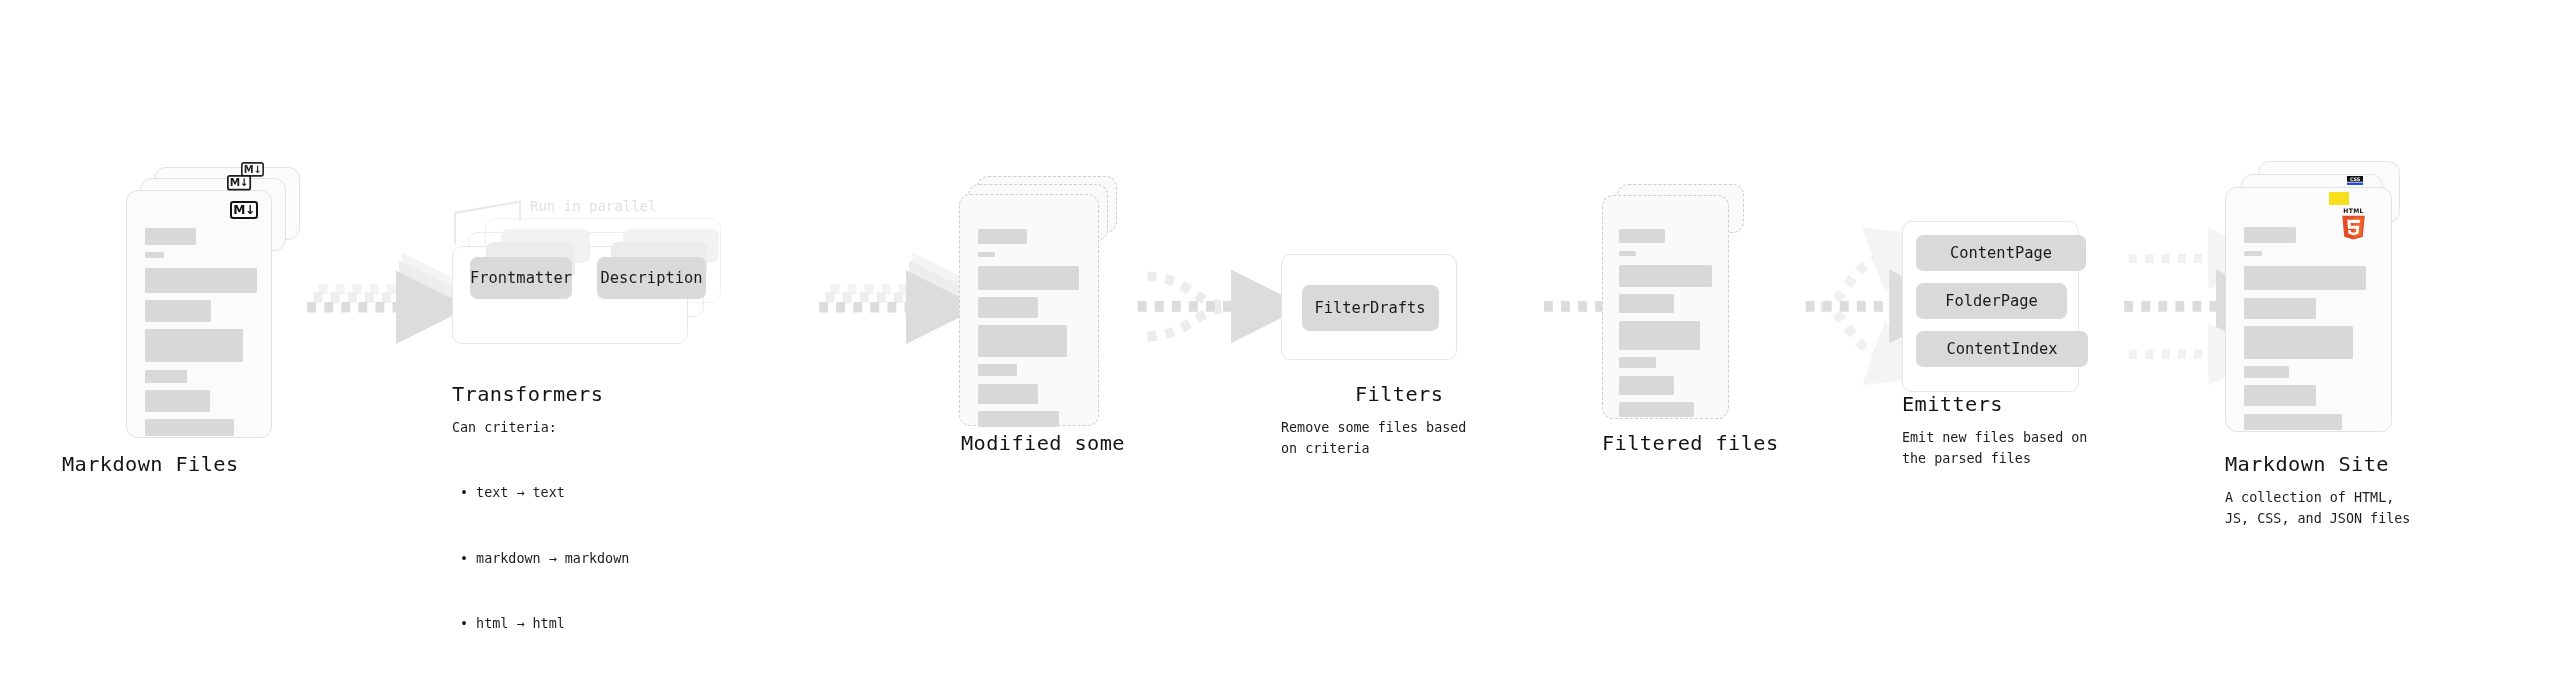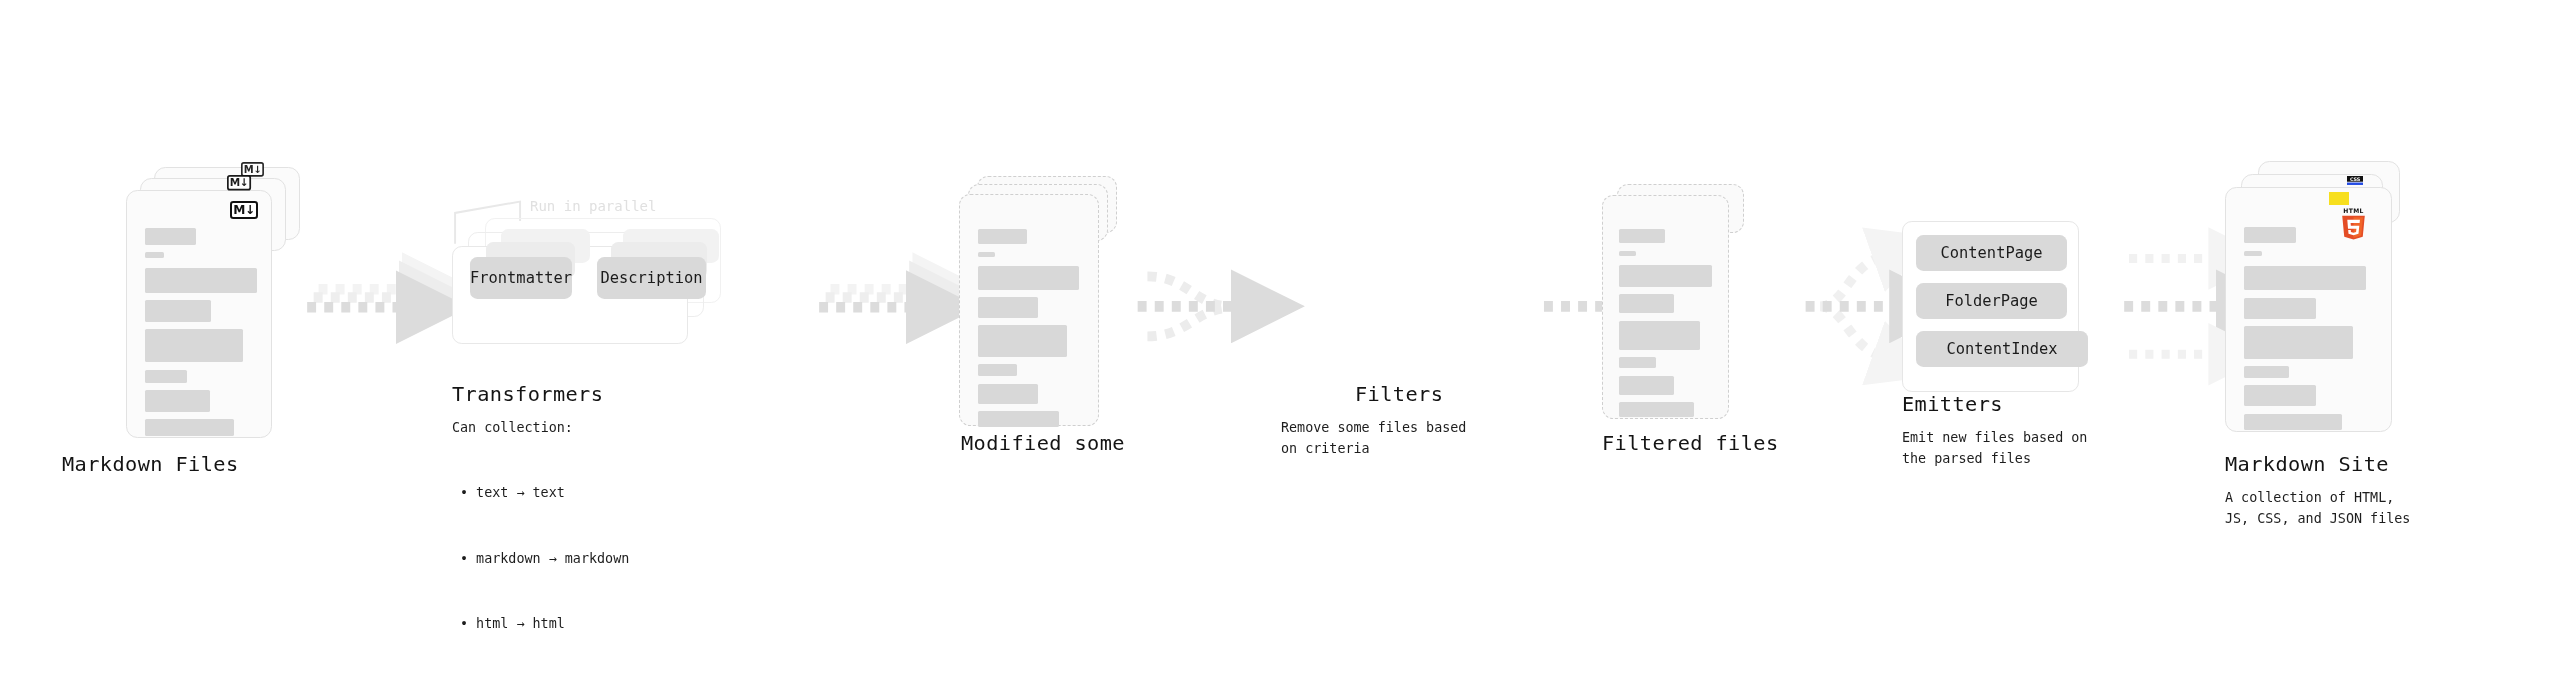--- a/index.html
+++ b/index.html
@@ -231,21 +231,21 @@
     <div class="chip ghost2" style="left:171px; top:11.4px; width:96px; height:34px;"></div>
     <div class="chip ghost" style="left:34px; top:24.4px; width:89px; height:36px;"></div>
     <div class="chip ghost" style="left:159px; top:24.4px; width:96px; height:36px;"></div>
 
     <div class="chip" style="left:18px; top:39px; width:102px; height:42px;">Frontmatter</div>
     <div class="chip" style="left:145px; top:39px; width:109px; height:42px;">Description</div>
   </div>
 
   <div class="annot" style="left:530px; top:198px;">Run in parallel</div>
   <div class="title" style="left:452px; top:382px;">Transformers</div>
-  <div class="caption" style="left:452px; top:418px;">Can collection:</div>
+  <div class="caption" style="left:452px; top:418px;">Can criteria:</div>
   <div class="bullets" style="left:460px; top:439px;">
     <div>• text → text</div>
     <div>• markdown → markdown</div>
     <div>• html → html</div>
   </div>
 
   <div class="doc-stack" style="left:959px; top:176px;">
     <div class="doc dashed" style="left:18px; top:0px; width:140px; height:57px;"></div>
     <div class="doc dashed" style="left:9px; top:8.1px; width:140px; height:57px;"></div>
     <div class="doc dashed" style="left:0px; top:18px; width:140px; height:232px;">
@@ -256,20 +256,23 @@
         <div class="bar" style="width:60px;height:20.3px;"></div>
         <div class="bar" style="width:89px;height:32px;"></div>
         <div class="bar" style="width:39px;height:12.2px;"></div>
         <div class="bar" style="width:60px;height:20.3px;"></div>
         <div class="bar" style="width:81px;height:15.4px;"></div>
       </div>
     </div>
   </div>
   <div class="title" style="left:961px; top:431px;">Modified some</div>
 
+  <div class="group" style="left:1281px; top:254px; width:176px; height:106px;">
+    <div class="chip" style="left:19.5px; top:30px; width:137px; height:46px;">FilterDrafts</div>
+  </div>
   <div class="title" style="left:1355px; top:382px;text-align:right;">Filters</div>
   <div class="caption" style="left:1281px; top:418px;">Remove some files based
 on criteria</div>
 
   <div class="doc-stack" style="left:1602px; top:184px;">
     <div class="doc dashed" style="left:14.6px; top:0px; width:127px; height:49px;"></div>
     <div class="doc dashed" style="left:0px; top:11.4px; width:127px; height:224px;">
       <div class="doc-bars" style="top:32.5px; left:16.3px;">
         <div class="bar" style="width:46px;height:14.6px;"></div>
         <div class="bar" style="width:16.3px;height:5.7px;margin-bottom:8.1px;"></div>
@@ -278,21 +281,21 @@
         <div class="bar" style="width:81px;height:29px;"></div>
         <div class="bar" style="width:37px;height:11.4px;"></div>
         <div class="bar" style="width:55px;height:19.5px;"></div>
         <div class="bar" style="width:75px;height:14.6px;"></div>
       </div>
     </div>
   </div>
   <div class="title" style="left:1602px; top:431px;">Filtered files</div>
 
   <div class="group" style="left:1902px; top:221px; width:177px; height:171px;">
-    <div class="chip" style="left:13px; top:13px; width:151px; height:36px;">ContentPage</div>
+    <div class="chip" style="left:13px; top:13px; width:170px; height:36px;">ContentPage</div>
     <div class="chip" style="left:13px; top:61px; width:151px; height:36px;">FolderPage</div>
     <div class="chip" style="left:13px; top:109px; width:172px; height:36px;">ContentIndex</div>
   </div>
   <div class="title" style="left:1902px; top:392px;">Emitters</div>
   <div class="caption" style="left:1902px; top:428px;">Emit new files based on
 the parsed files</div>
 
   <div class="doc-stack" style="left:2225px; top:161px;">
     <div class="doc" style="left:32.5px; top:0px; width:142px; height:62px;"></div>
     <div class="doc" style="left:16.3px; top:13px; width:142px; height:62px;"></div>

